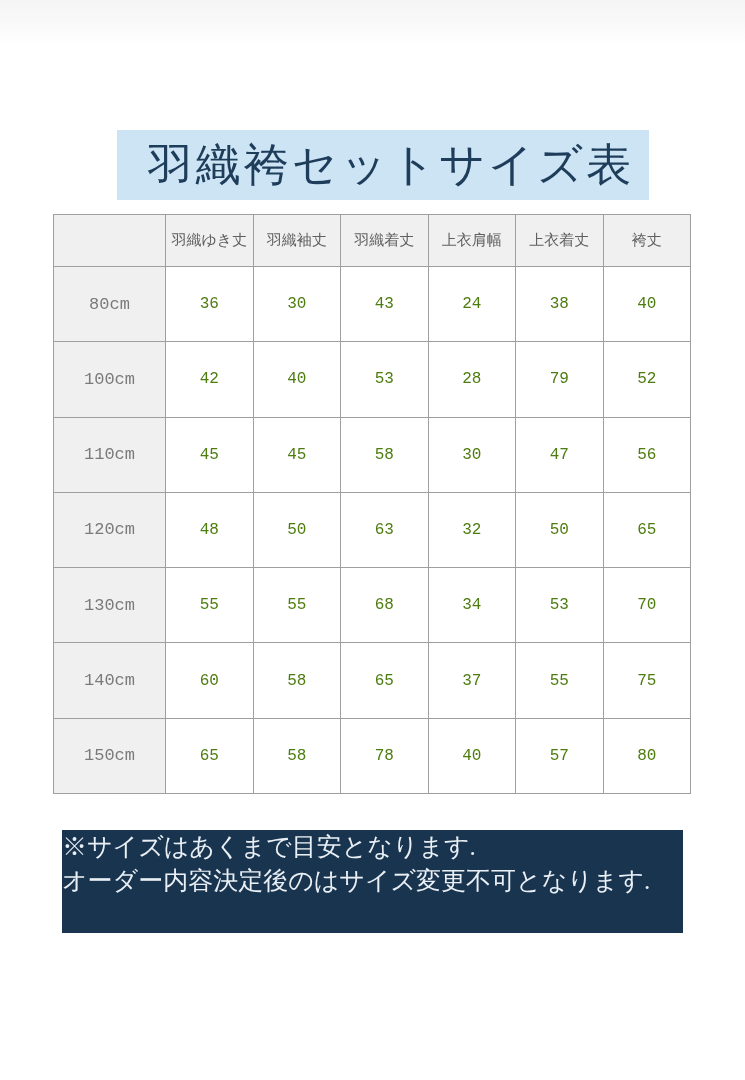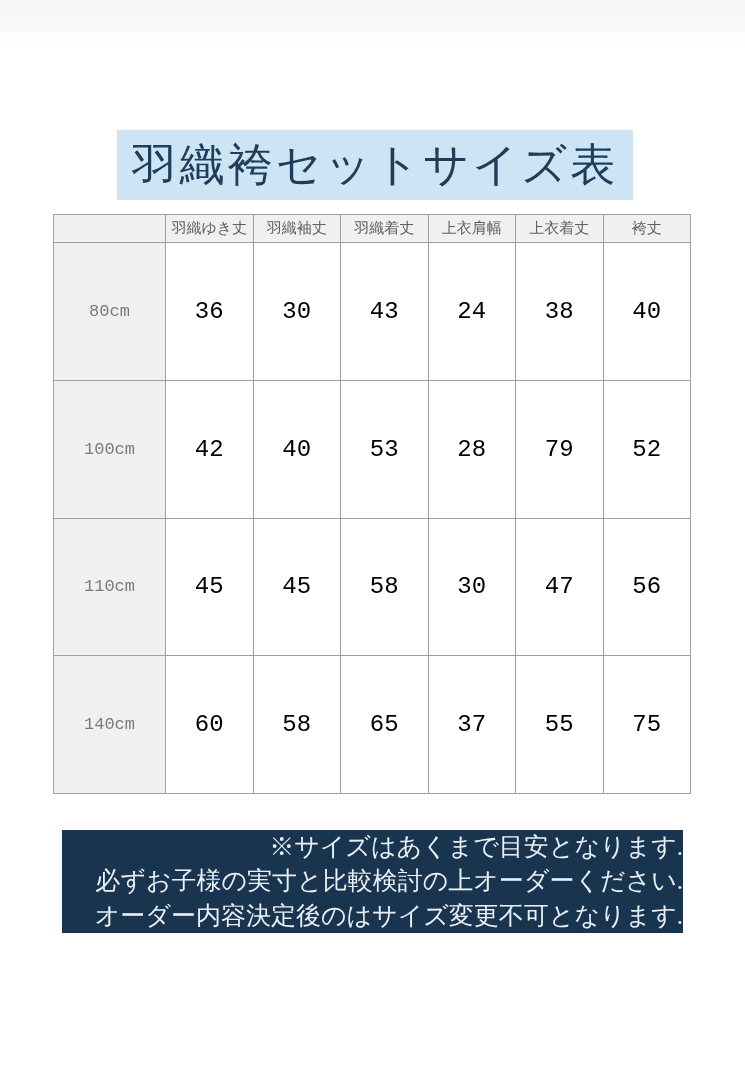--- a/index.html
+++ b/index.html
@@ -21,65 +21,66 @@
     position: absolute;
     left: 117px; top: 130px;
     width: 516px; height: 70px;
     background: #cde4f5;
     color: #1e3d5a;
     font-size: 45px;
     line-height: 70px;
     text-align: center;
     letter-spacing: 3px;
     white-space: nowrap;
+    padding-left: 16px;
   }
   table.size-table {
     position: absolute;
     left: 53px; top: 214px;
     width: 638px;
     height: 580px;
     border-collapse: collapse;
     table-layout: fixed;
   }
   table.size-table th, table.size-table td {
     border: 1px solid #9f9f9f;
     text-align: center;
     vertical-align: middle;
     padding: 0;
   }
-  table.size-table thead tr { height: 28px; }
+  table.size-table thead tr { height: 52px; }
   table.size-table tbody tr { height: 67.5px; font-family: Liberation Mono, monospace; }
   th.col-head {
     background: #f0f0f0;
     color: #5f5f5f;
     font-size: 15px;
     font-weight: normal;
   }
   th.corner-cell { background: #f0f0f0; }
   th.row-head {
     background: #f0f0f0;
     color: #7a7a7a;
     font-size: 17px;
     font-weight: normal;
   }
   td.data-cell {
     background: #ffffff;
-    color: #000000;
-    font-size: 24px;
+    color: #4d7c0f;
+    font-size: 16px;
   }
   .notice-box {
     position: absolute;
     left: 62px; top: 830px;
     width: 621px; height: 103px;
     background: #18344e;
     color: #e9eff5;
     font-family: "Liberation Serif", "DejaVu Serif", serif;
     font-size: 25px;
     line-height: 34.3px;
-    text-align: right;
+    text-align: left;
     white-space: nowrap;
   }
 </style>
 </head>
 <body>
 
 <div class="canvas">
 
   <div class="top-gradient"></div>
 
@@ -128,30 +129,56 @@
         <tr>
           <th class="row-head">110cm</th>
           <td class="data-cell">45</td>
           <td class="data-cell">45</td>
           <td class="data-cell">58</td>
           <td class="data-cell">30</td>
           <td class="data-cell">47</td>
           <td class="data-cell">56</td>
         </tr>
         <tr>
+          <th class="row-head">120cm</th>
+          <td class="data-cell">48</td>
+          <td class="data-cell">50</td>
+          <td class="data-cell">63</td>
+          <td class="data-cell">32</td>
+          <td class="data-cell">50</td>
+          <td class="data-cell">65</td>
+        </tr>
+        <tr>
+          <th class="row-head">130cm</th>
+          <td class="data-cell">55</td>
+          <td class="data-cell">55</td>
+          <td class="data-cell">68</td>
+          <td class="data-cell">34</td>
+          <td class="data-cell">53</td>
+          <td class="data-cell">70</td>
+        </tr>
+        <tr>
           <th class="row-head">140cm</th>
           <td class="data-cell">60</td>
           <td class="data-cell">58</td>
           <td class="data-cell">65</td>
           <td class="data-cell">37</td>
           <td class="data-cell">55</td>
           <td class="data-cell">75</td>
         </tr>
+        <tr>
+          <th class="row-head">150cm</th>
+          <td class="data-cell">65</td>
+          <td class="data-cell">58</td>
+          <td class="data-cell">78</td>
+          <td class="data-cell">40</td>
+          <td class="data-cell">57</td>
+          <td class="data-cell">80</td>
+        </tr>
       </tbody>
   </table>
 
   <div class="notice-box">
     <div>※サイズはあくまで目安となります.</div>
-    <div>必ずお子様の実寸と比較検討の上オーダーください.</div>
     <div>オーダー内容決定後のはサイズ変更不可となります.</div>
   </div>
 
 </div>
 
 </body></html>

